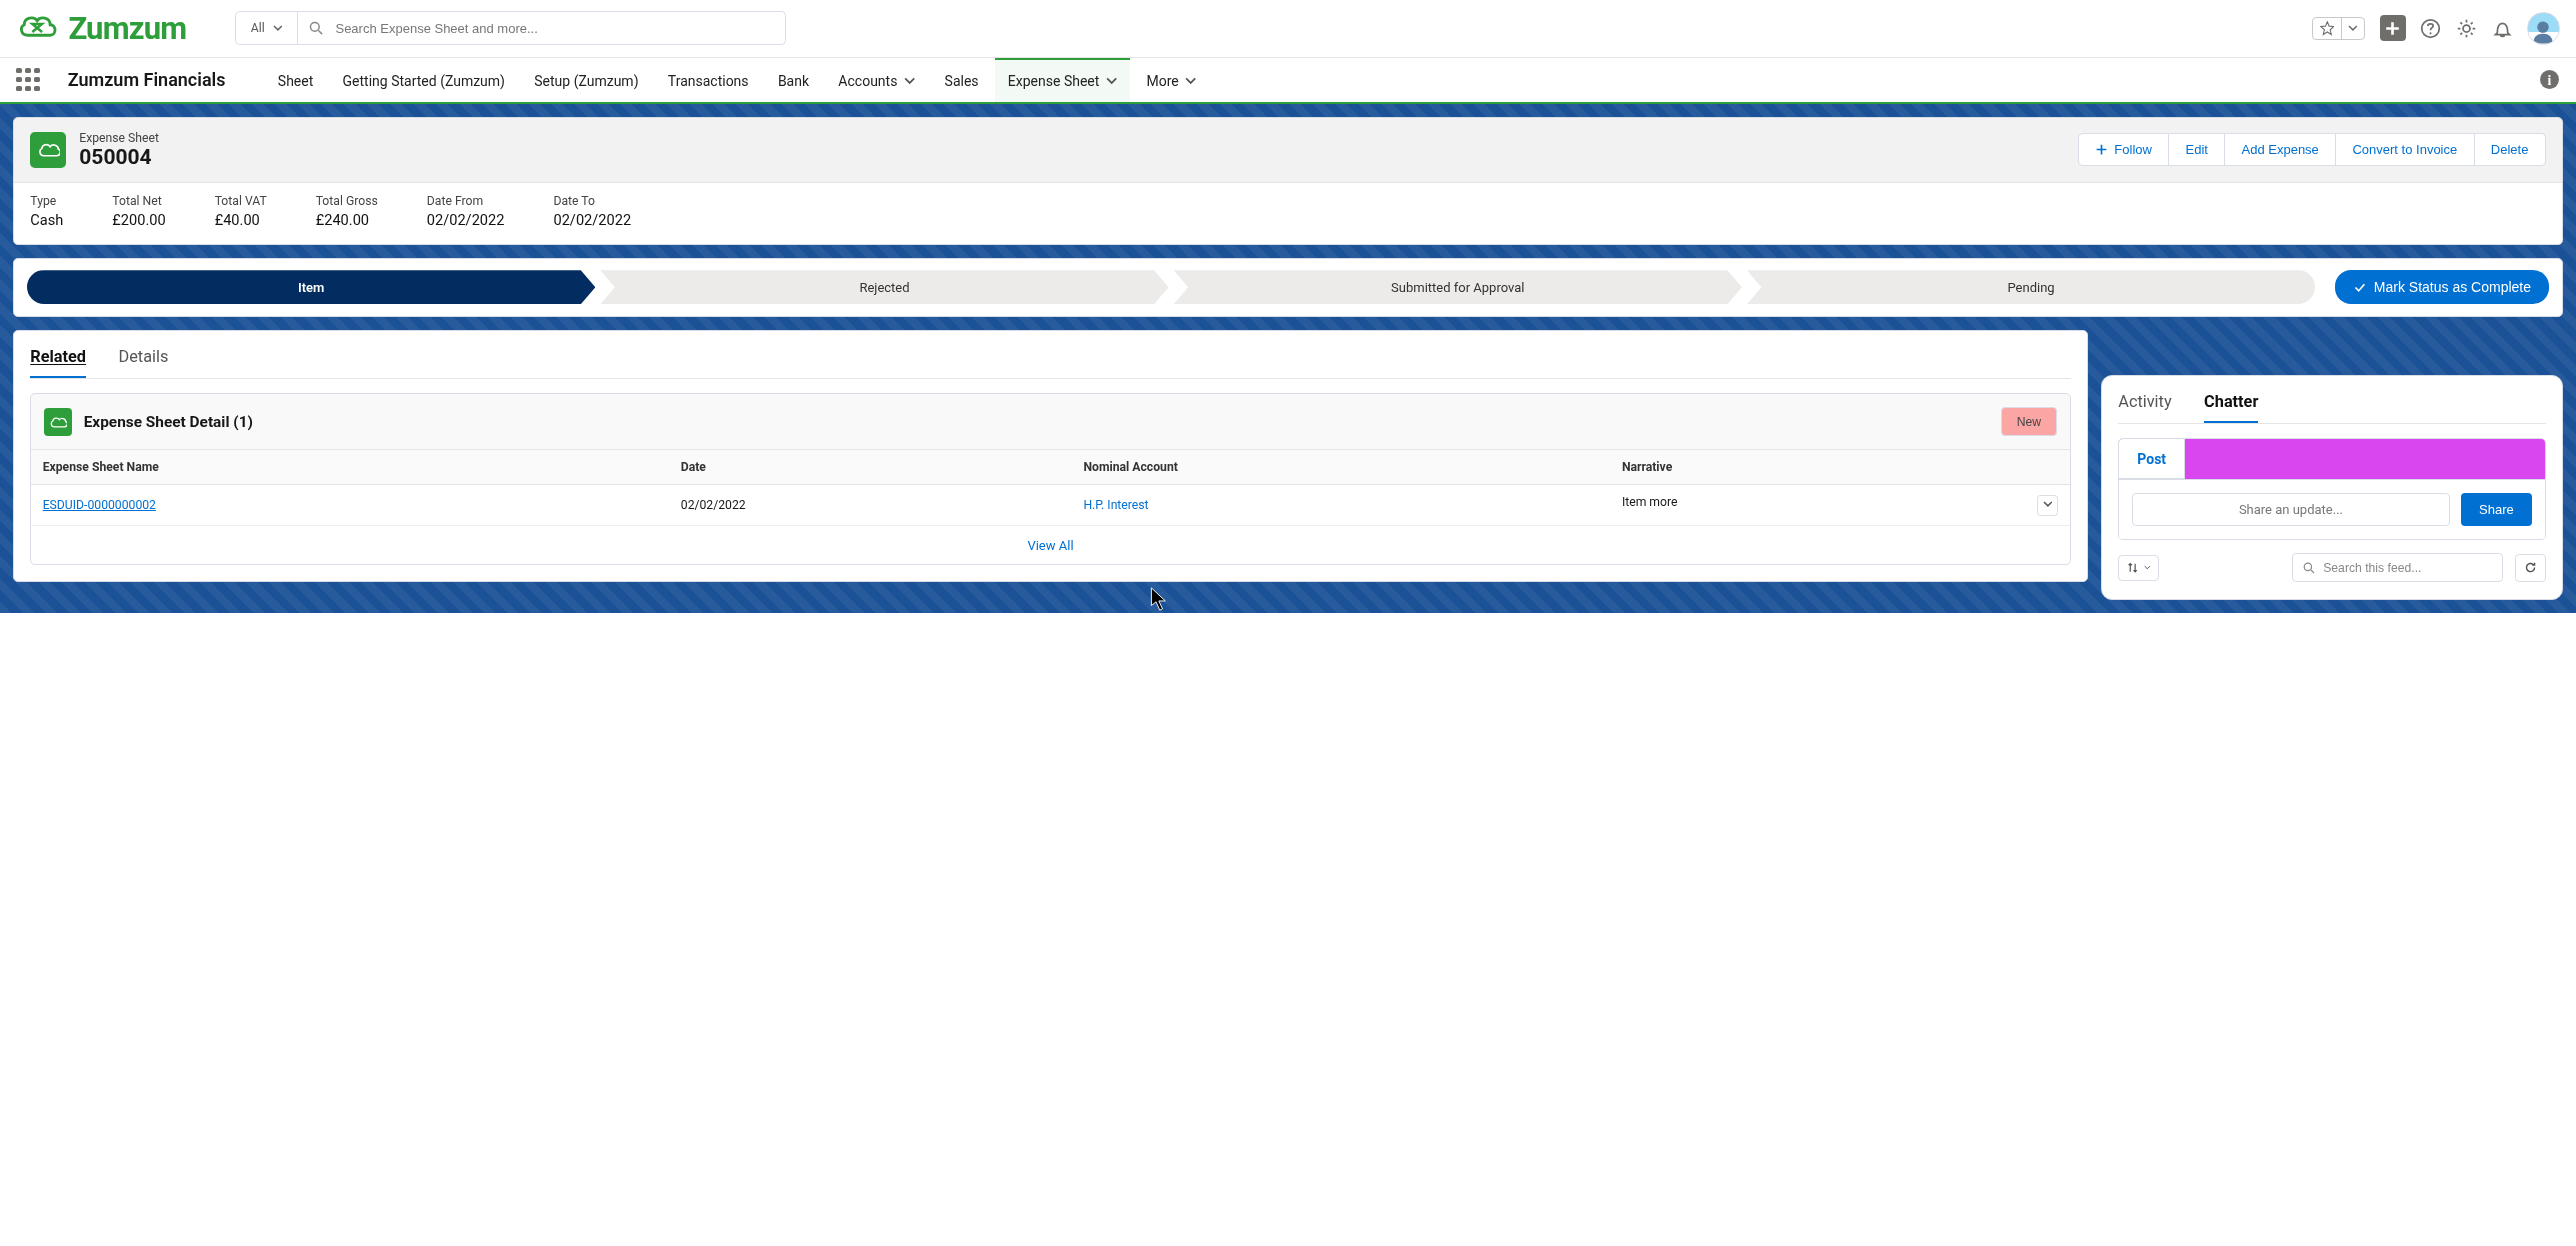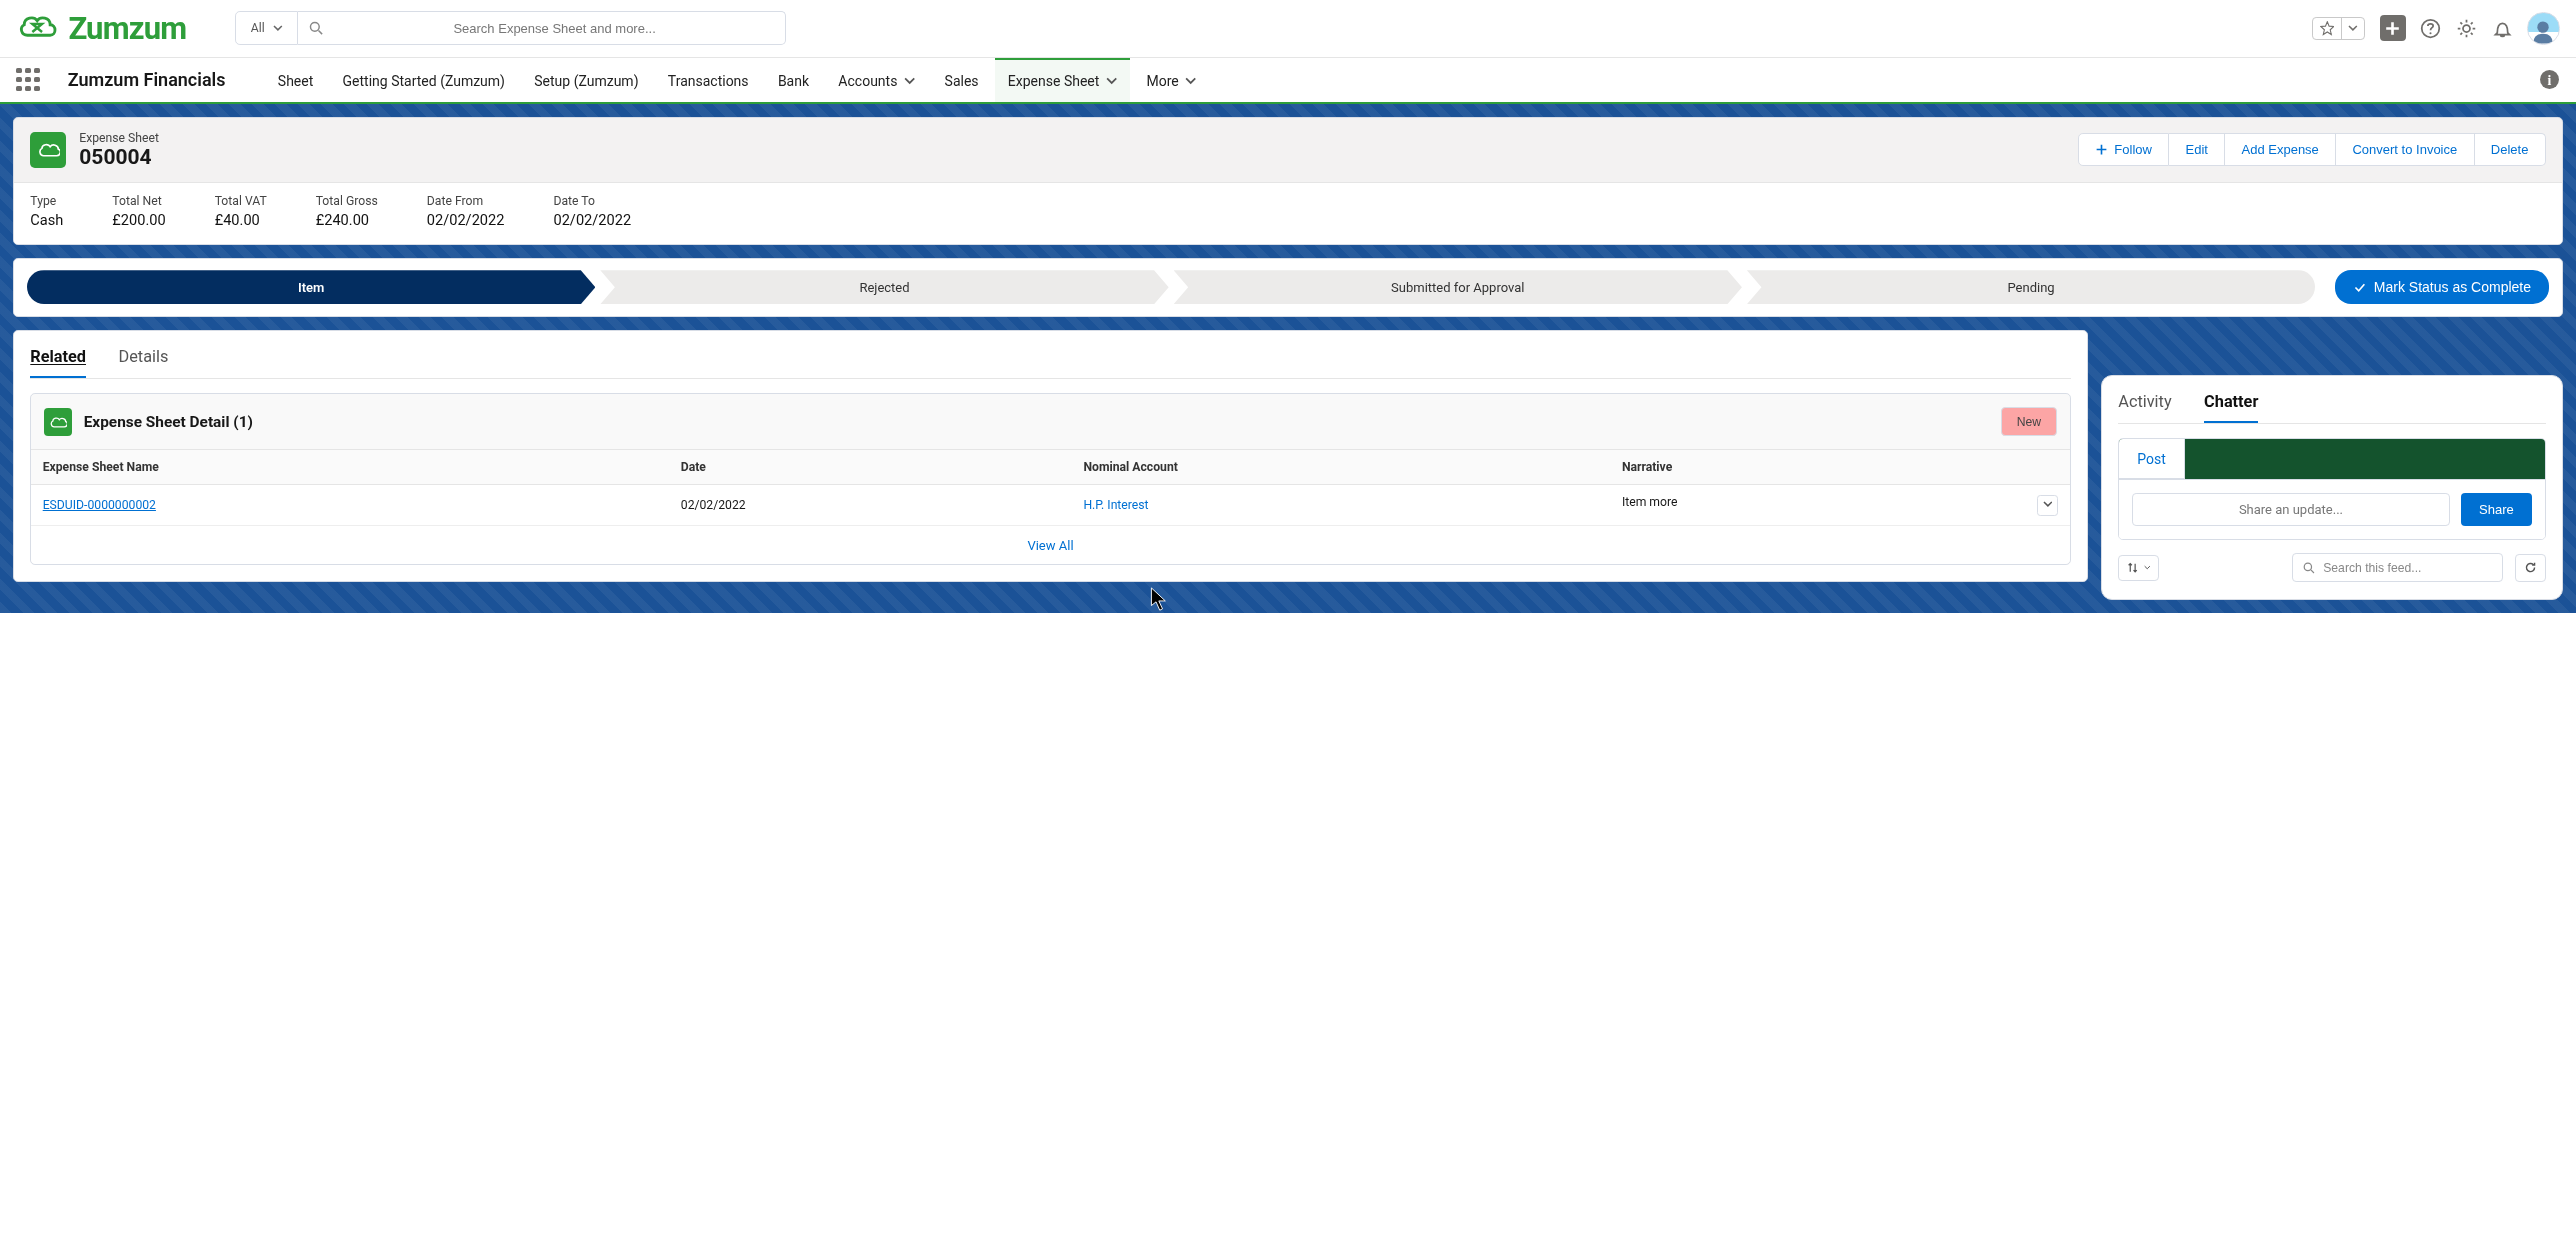--- a/index.html
+++ b/index.html
@@ -6,21 +6,21 @@
 body { font-family: -apple-system, BlinkMacSystemFont, "Segoe UI", Roboto, Helvetica, Arial, sans-serif; background: #fff; color: #181818; font-size: 11.4px; }
 
 
 .top-header { display: flex; align-items: center; padding: 9.8px 16.3px; gap: 16.3px; border-bottom: 0.8px solid #e5e5e5; }
 .logo { display: flex; align-items: center; gap: 8.1px; }
 .logo-icon { width: 44px; height: 34px; }
 .logo-text { font-size: 31px; font-weight: 700; color: #2E9E3A; letter-spacing: -0.8px; }
 .search-group { display: flex; align-items: center; margin-left: 32.5px; flex: 1; }
 .search-scope { border: 0.8px solid #d8dde6; border-radius: 4.9px 0 0 4.9px; padding: 8.1px 14.6px; display: flex; align-items: center; gap: 8.1px; font-size: 12.2px; color: #555; background: #fff; height: 34px; }
 .search-box { border: 0.8px solid #d8dde6; border-left: none; border-radius: 0 4.9px 4.9px 0; padding: 0 11.4px; display: flex; align-items: center; gap: 11.4px; flex: 1; max-width: 488px; height: 34px; }
-.search-box input { border: none; outline: none; font-size: 13px; flex: 1; color: #444; text-align: center; }
+.search-box input { border: none; outline: none; font-size: 13px; flex: 1; color: #444; }
 .search-box input::placeholder { color: #777; }
 .header-actions { display: flex; align-items: center; gap: 14.6px; margin-left: auto; }
 .icon-btn { color: #706e6b; cursor: pointer; display: flex; align-items: center; }
 .icon-btn svg { width: 21px; height: 21px; }
 .fav-group { border: 0.8px solid #c9c9c9; border-radius: 4.1px; display: flex; align-items: center; }
 .fav-group .part { padding: 3.3px 6.5px; display: flex; align-items: center; }
 .fav-group .part:first-child { border-right: 0.8px solid #c9c9c9; }
 .add-box { background: #706e6b; border-radius: 4.1px; padding: 2.4px; display:flex;}
 .avatar { width: 32.5px; height: 32.5px; border-radius: 50%; background: linear-gradient(180deg,#9cdcf7 0%,#9cdcf7 60%,#fff 60%); display: flex; align-items: flex-end; justify-content:center; overflow: hidden; border: 0.8px solid #d8dde6;}
 
@@ -363,21 +363,21 @@
         <div class="view-all"><span>View All</span></div>
       </div>
     </div>
 
     <div class="col-right">
       <div class="tabs">
         <div class="tab"><span>Activity</span></div>
         <div class="tab active2"><span>Chatter</span></div>
       </div>
       <div class="chatter-post-box">
-        <div style="background:#14532d; border-bottom:0.8px solid #d8dde6;">
+        <div style="background:#d946ef; border-bottom:0.8px solid #d8dde6;font-weight:bold;">
           <span class="post-tab"><span>Post</span></span>
         </div>
         <div class="composer">
           <div class="composer-input"><span>Share an update...</span></div>
           <button class="share-btn"><span>Share</span></button>
         </div>
       </div>
       <div class="chatter-toolbar">
         <div class="small-btn">
           <svg width="11.4" height="11.4" viewBox="0 0 14 14">

